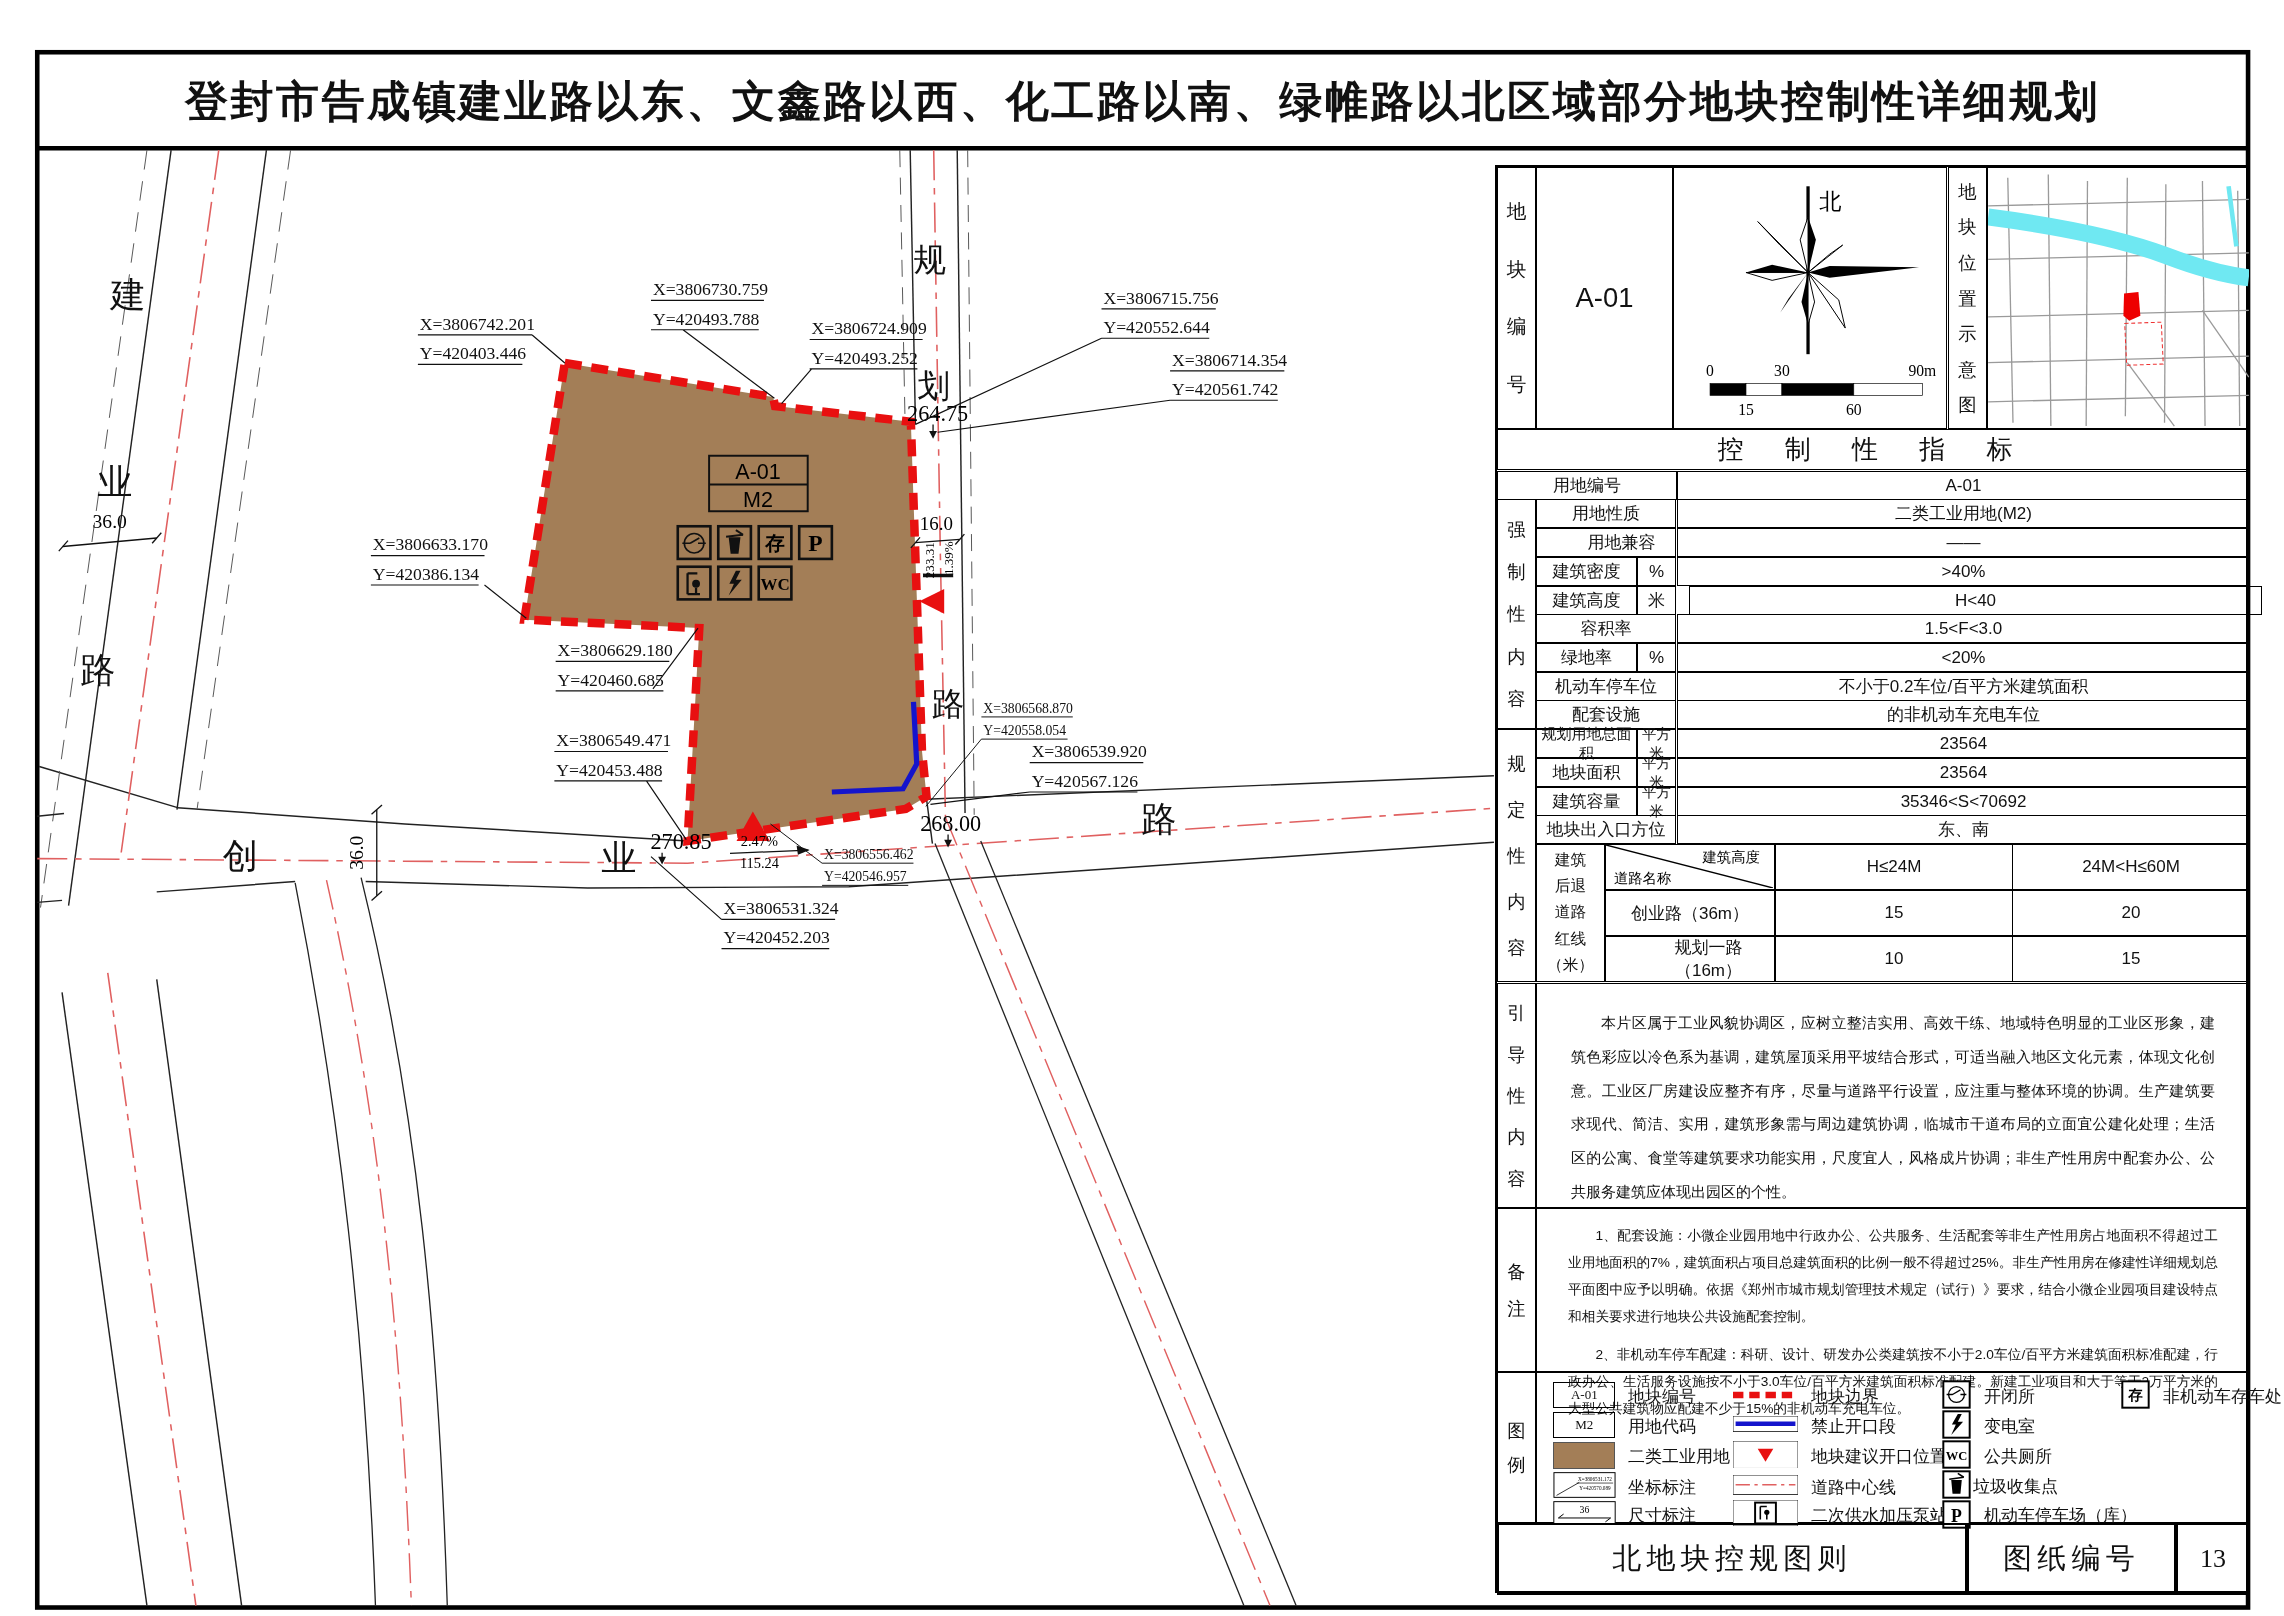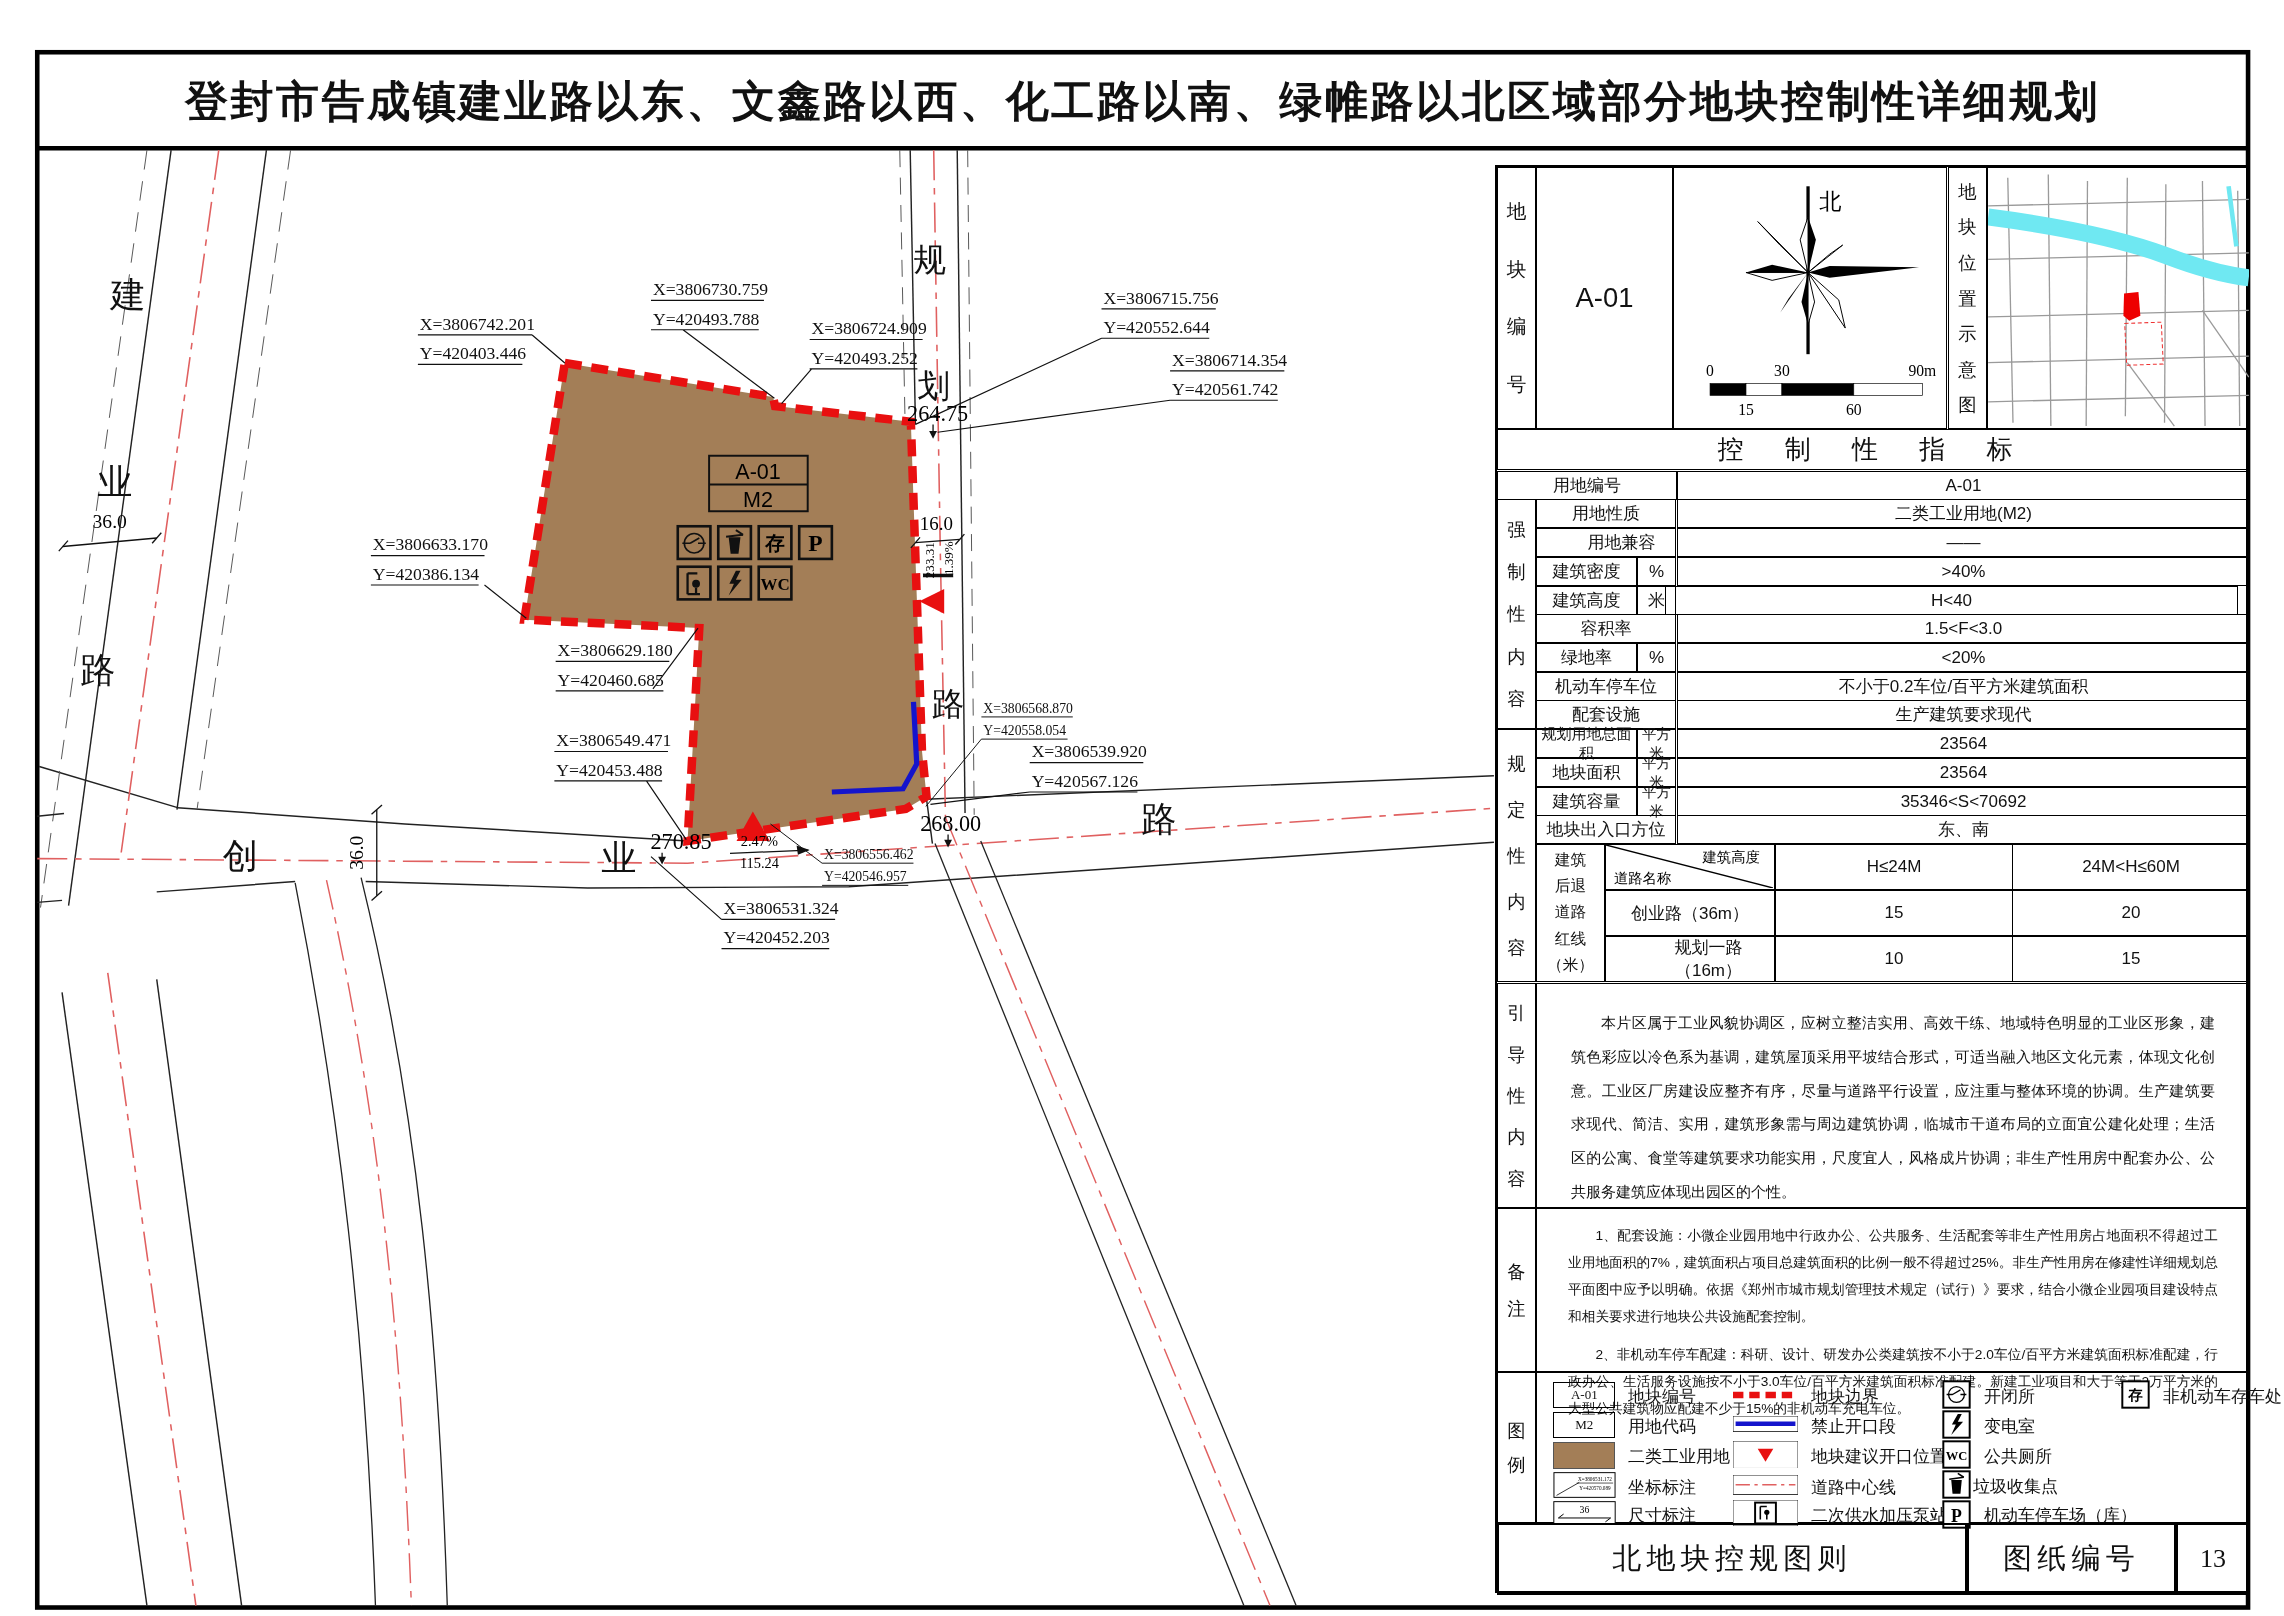--- a/index.html
+++ b/index.html
@@ -352,34 +352,34 @@
 
     <div class="c name" style="left:39px;top:361px;width:140px;height:29px;padding-left:31px;">用地兼容</div>
     <div class="c val" style="left:180px;top:361px;width:573px;height:29px;">——</div>
 
     <div class="c name" style="left:39px;top:390px;width:101px;height:29px;">建筑密度</div>
     <div class="c name" style="left:140px;top:390px;width:39px;height:29px;">%</div>
     <div class="c val" style="left:180px;top:390px;width:573px;height:29px;">&gt;40%</div>
 
     <div class="c name" style="left:39px;top:419px;width:101px;height:29px;">建筑高度</div>
     <div class="c name" style="left:140px;top:419px;width:39px;height:29px;">米</div>
-    <div class="c val" style="left:168px;top:419px;width:573px;height:29px;">H&lt;40</div>
+    <div class="c val" style="left:192px;top:419px;width:573px;height:29px;">H&lt;40</div>
 
     <div class="c name" style="left:39px;top:447px;width:140px;height:29px;">容积率</div>
     <div class="c val" style="left:180px;top:447px;width:573px;height:29px;">1.5&lt;F&lt;3.0</div>
 
     <div class="c name" style="left:39px;top:476px;width:101px;height:29px;">绿地率</div>
     <div class="c name" style="left:140px;top:476px;width:39px;height:29px;">%</div>
     <div class="c val" style="left:180px;top:476px;width:573px;height:29px;">&lt;20%</div>
 
     <div class="c name" style="left:39px;top:505px;width:140px;height:29px;">机动车停车位</div>
     <div class="c val" style="left:180px;top:505px;width:573px;height:29px;">不小于0.2车位/百平方米建筑面积</div>
 
     <div class="c name" style="left:39px;top:533px;width:140px;height:29px;">配套设施</div>
-    <div class="c val" style="left:180px;top:533px;width:573px;height:29px;">生产建筑要求现代</div>
+    <div class="c val" style="left:180px;top:533px;width:573px;height:29px;">的非机动车充电车位</div>
 
     <div class="c vstack" style="left:0;top:562px;width:39px;height:253px;font-size:18.3px;">
       <span>规</span>
       <span>定</span>
       <span>性</span>
       <span>内</span>
       <span>容</span>
     </div>
 
     <div class="c name" style="left:39px;top:562px;width:101px;height:29px;font-size:15px;">规划用地总面积</div>

